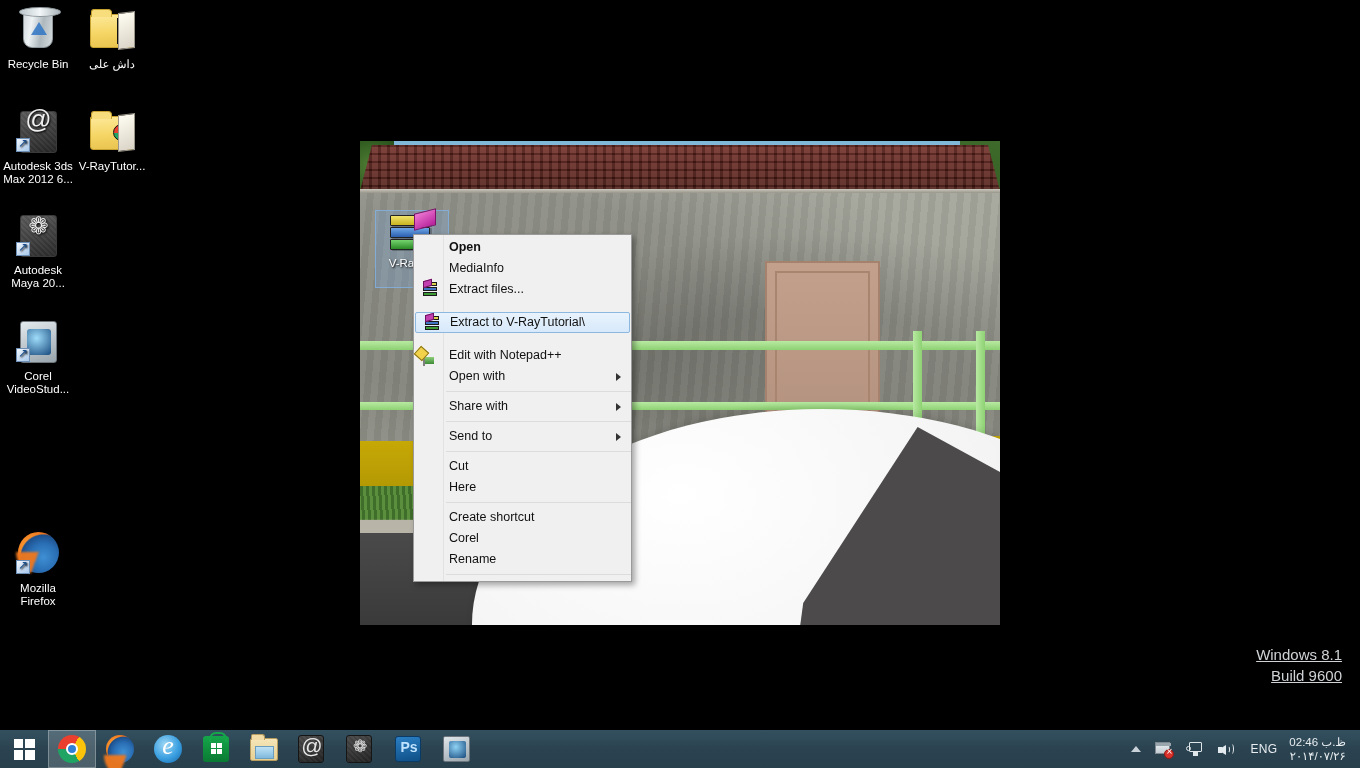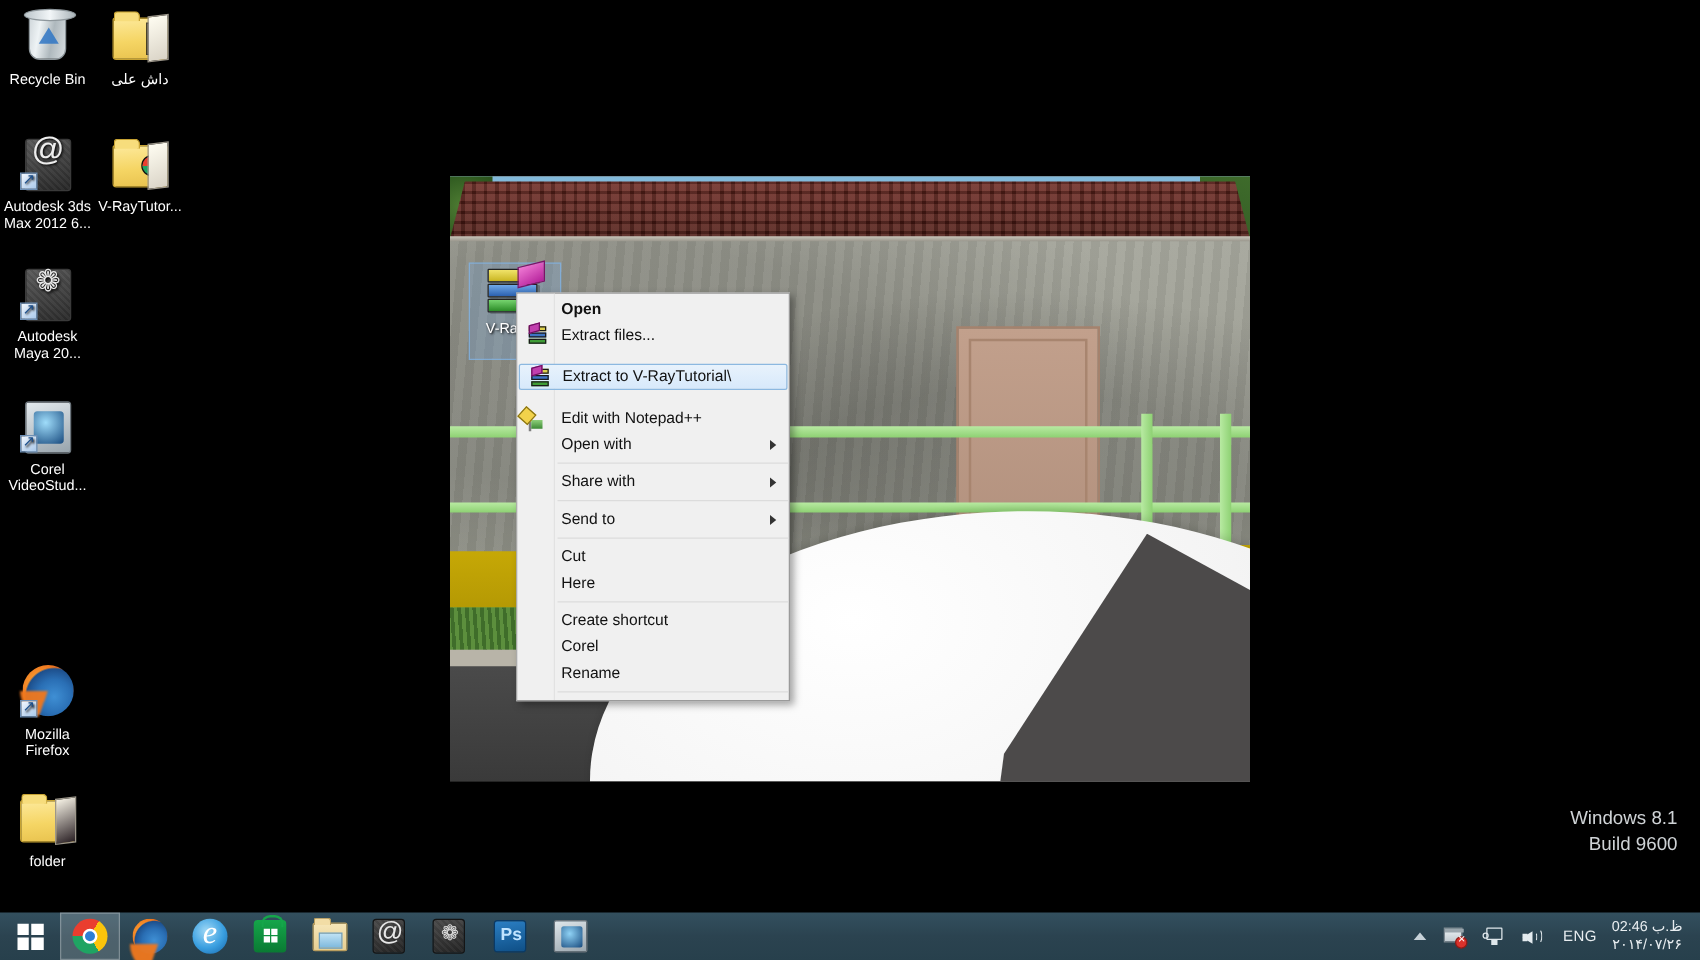--- a/index.html
+++ b/index.html
@@ -324,20 +324,21 @@
     background:#dcdcdc;
     position:relative; z-index:2;
   }
 
   
   #watermark {
     position:absolute; right:18px; bottom:82px;
     text-align:right; color:#cfd3d6;
     font-size:15px; line-height:21px;
     text-shadow:1px 1px 2px rgba(0,0,0,.8);
+    text-decoration:underline;
   }
 
   
   #taskbar {
     position:absolute; left:0; bottom:0;
     width:1360px; height:38px;
     background:linear-gradient(180deg,#33505f 0%,#2b4350 50%,#27404c 100%);
     display:flex; align-items:center;
   }
   #start {
@@ -575,28 +576,20 @@
 
   <div class="desk-icon" style="left:0px;top:530px;">
     <div class="glyph">
       <div class="ff-ball"></div>
       <div class="shortcut-arrow"></div>
     </div>
     <span class="cap">Mozilla
 Firefox</span>
   </div>
 
-  <div class="desk-icon" style="left:0px;top:632px;">
-    <div class="glyph">
-      <div class="folder">
-        <div class="flap" style="background:linear-gradient(160deg,#f7f3e6,#2a2024);"></div>
-      </div>
-    </div>
-    <span class="cap">folder</span>
-  </div>
 
   <div id="render">
     <div class="r-sky"></div>
     <div class="r-tree-l"></div>
     <div class="r-tree-r"></div>
     <div class="r-roof"></div>
     <div class="r-fascia"></div>
     <div class="r-wall"></div>
     <div class="r-window"></div>
     <div class="r-door"></div>
@@ -624,20 +617,23 @@
     <span>V-RayT...</span>
   </div>
 
   <div id="ctx">
     <div class="gutter"></div>
 
     <div class="mi bold">
       <span>Open</span>
     </div>
 
+    <div class="mi">
+      <span>MediaInfo</span>
+    </div>
 
     <div class="mi">
       <span class="mic">
         <span class="rar-sm"><i class="a"></i><i class="b"></i><i class="c"></i><i class="cv"></i></span>
       </span>
       <span>Extract files...</span>
     </div>
 
 
     <div class="mi sel">

